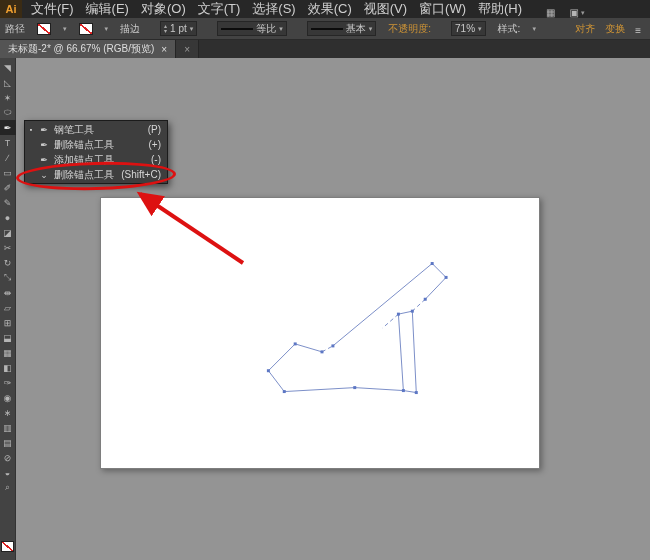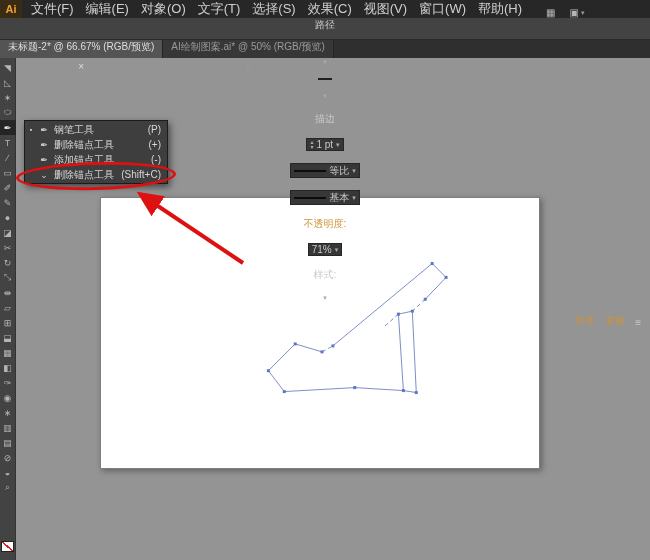--- a/index.html
+++ b/index.html
@@ -9,33 +9,33 @@
 
   
   .menubar { position:absolute; top:0; left:0; right:0; height:18px; background:#272727; display:flex; align-items:flex-end; z-index:6; }
   .logo { width:22px; height:18px; background:#3a2b14; color:#f0a030; font-weight:bold; font-size:11px; display:flex; align-items:center; justify-content:center; margin-right:3px; }
   .menu-item { color:#cfcfcf; font-size:13px; padding:0 6px; line-height:18px; white-space:nowrap; }
   .menubar-icons { display:flex; align-items:center; gap:14px; margin-left:18px; color:#b5b5b5; font-size:10px; }
   .menubar-icon { display:flex; align-items:center; gap:2px; }
   .mini-arrow { font-size:7px; color:#999; }
 
   
-  .controlbar { position:absolute; top:18px; left:0; right:0; height:22px; background:#434343; border-bottom:1px solid #2a2a2a; display:flex; align-items:center; gap:12px; padding:0 5px; font-size:10px; color:#c9c9c9; z-index:6; white-space:nowrap;flex-direction:column; }
+  .controlbar { position:absolute; top:18px; left:0; right:0; height:22px; background:#434343; border-bottom:1px solid #2a2a2a; display:flex; align-items:center; gap:12px; padding:0 5px; font-size:10px; color:#c9c9c9; z-index:6; white-space:nowrap; }
   .swatch { width:14px; height:12px; border:1px solid #1f1f1f; background:linear-gradient(to top right,#fff 44%,#d22 44%,#d22 56%,#fff 56%); }
   .dd-arrow { font-size:7px; color:#aaa; }
-  .field { display:flex; align-items:center; gap:3px; background:#373737; border:1px solid #262626; height:15px; padding:0 3px; }
+  .field { display:flex; align-items:center; gap:3px; background:#373737; border:1px solid #262626; height:15px; padding:0 3px;margin-left:8px; }
   .line-preview { width:32px; height:2px; background:#0c0c0c; }
   .stepper-arrows { display:flex; flex-direction:column; font-size:6px; line-height:5px; color:#aaa; }
   .link-amber { color:#cf9435; }
   .amber { color:#cf9435; }
   .cb-right { margin-left:auto; display:flex; align-items:flex-end; gap:10px; padding-right:4px; }
 
   
   .tabbar { position:absolute; top:40px; left:0; right:0; height:18px; background:#2f2f2f; display:flex; z-index:6; }
-  .tab { height:18px; display:flex; align-items:center; gap:7px; padding:0 8px; font-size:10px; color:#9a9a9a; background:#373737; border-right:1px solid #242424;flex-direction:column; }
+  .tab { height:18px; display:flex; align-items:center; gap:7px; padding:0 8px; font-size:10px; color:#9a9a9a; background:#373737; border-right:1px solid #242424; }
   .tab.active { background:#545454; color:#dedede; }
   .tab-close { font-size:10px; color:inherit; }
 
   
   .toolbar { position:absolute; top:58px; left:0; width:16px; bottom:0; background:#434343; border-right:1px solid #333; display:flex; flex-direction:column; align-items:center; padding-top:2px; z-index:5; }
   .tool { width:16px; height:15px; display:flex; align-items:center; justify-content:center; font-size:9px; color:#b5b5b5; }
   .tool.active { background:#252525; color:#ececec; }
   .toolbar-swatch { position:absolute; bottom:8px; left:1px; width:13px; height:11px; border:1px solid #222; background:linear-gradient(to top right,#fff 44%,#d22 44%,#d22 56%,#fff 56%); }
 
   
@@ -120,21 +120,20 @@
       <span>≡</span>
     </span>
   </div>
 
   <div class="tabbar">
     <div class="tab active">
       <span>未标题-2* @ 66.67% (RGB/预览)</span>
       <span class="tab-close">×</span>
     </div>
     <div class="tab">
-      <span>AI绘制图案.ai* @ 50% (RGB/预览)</span>
       <span class="tab-close">×</span>
     </div>
   </div>
 
   <div class="toolbar" id="toolbar">
     <div class="tool">◥</div>
       <div class="tool">◺</div>
       <div class="tool">✶</div>
       <div class="tool">⬭</div>
       <div class="tool active">✒</div>

